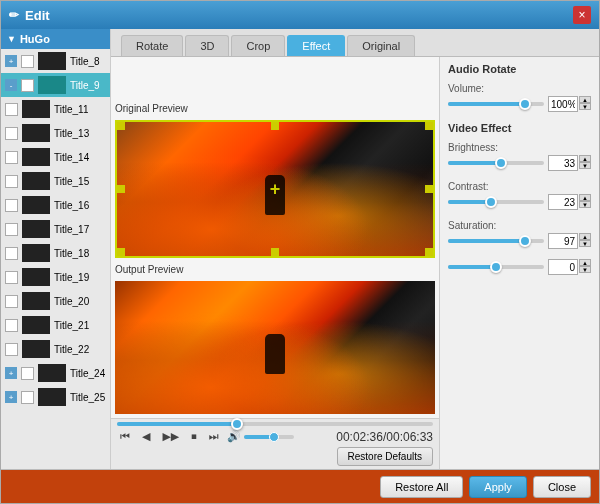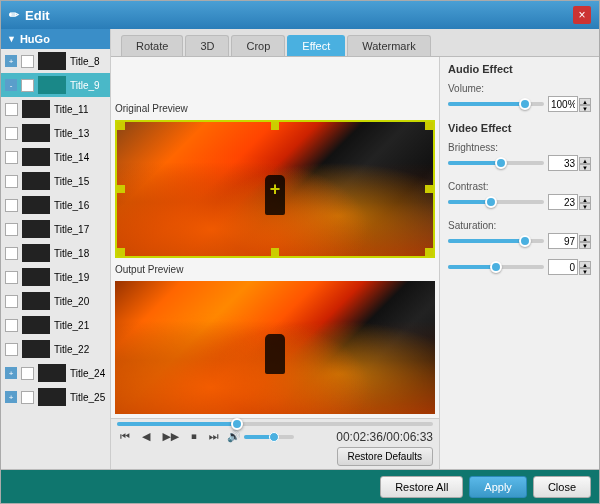--- a/index.html
+++ b/index.html
@@ -79,29 +79,29 @@
 
     
     .right-panel { width: 160px; background: #f0f0f0; border-left: 1px solid #ccc; padding: 6px 8px; display: flex; flex-direction: column; gap: 6px; overflow-y: auto; flex-shrink: 0; }
     .section-title { font-size: 11px; font-weight: bold; color: #333; margin-bottom: 2px; }
     .effect-row { margin-bottom: 4px; }
     .effect-label { font-size: 10px; color: #555; margin-bottom: 2px; }
     .slider-row { display: flex; align-items: center; gap: 4px; }
     .slider-track { flex: 1; height: 4px; background: #ccc; border-radius: 2px; position: relative; }
     .slider-fill { height: 4px; border-radius: 2px; background: #4ab0e0; }
     .slider-thumb { width: 12px; height: 12px; background: #4ab0e0; border-radius: 50%; position: absolute; top: -4px; transform: translateX(-50%); border: 2px solid white; box-shadow: 0 1px 2px rgba(0,0,0,0.3); }
-    .slider-value { display: flex; align-items: flex-end; gap: 1px; }
+    .slider-value { display: flex; align-items: flex-start; gap: 1px; }
     .value-input { width: 30px; height: 16px; border: 1px solid #aaa; text-align: right; font-size: 10px; padding: 0 2px; background: white; }
     .spin-btns { display: flex; flex-direction: column; }
     .spin-btn { width: 12px; height: 7px; background: #ddd; border: 1px solid #aaa; font-size: 6px; cursor: pointer; display: flex; align-items: center; justify-content: center; line-height: 1; padding: 0; }
     .checkbox-row { display: flex; align-items: center; gap: 4px; font-size: 10px; color: #555; }
     .checkbox-input { width: 12px; height: 12px; }
 
     
-    .bottom-bar { background: #0f766e; border-top: 1px solid #bbb; height: 34px; display: flex; align-items: center; justify-content: flex-end; padding: 0 8px; gap: 6px; flex-shrink: 0; }
+    .bottom-bar { background: #c2410c; border-top: 1px solid #bbb; height: 34px; display: flex; align-items: center; justify-content: flex-end; padding: 0 8px; gap: 6px; flex-shrink: 0; }
     .bottom-btn { padding: 4px 14px; background: linear-gradient(to bottom, #f8f8f8, #e0e0e0); border: 1px solid #aaa; border-radius: 3px; cursor: pointer; font-size: 11px; }
     .bottom-btn.primary { background: linear-gradient(to bottom, #5ab8e8, #3a98c8); color: white; border-color: #2a88b8; }
 
     
     .flame-overlay { position: absolute; inset: 0; background: 
       radial-gradient(ellipse at 30% 80%, rgba(255,100,0,0.8) 0%, transparent 50%),
       radial-gradient(ellipse at 70% 70%, rgba(255,160,0,0.6) 0%, transparent 40%),
       radial-gradient(ellipse at 50% 90%, rgba(200,50,0,0.7) 0%, transparent 45%),
       linear-gradient(to top, rgba(180,60,0,0.9) 0%, rgba(100,30,0,0.4) 40%, transparent 70%); }
     .figure-silhouette { position: absolute; bottom: 30%; left: 50%; transform: translateX(-50%); width: 20px; height: 40px; background: rgba(0,0,0,0.8); border-radius: 5px 5px 2px 2px; }
@@ -209,21 +209,21 @@
       </div>
     </div>
 
     <div class="main-panel">
 
       <div class="tabs">
         <div class="tab"><span>Rotate</span></div>
         <div class="tab"><span>3D</span></div>
         <div class="tab"><span>Crop</span></div>
         <div class="tab active"><span>Effect</span></div>
-        <div class="tab"><span>Watermark</span></div>
+        <div class="tab"><span>Original</span></div>
       </div>
 
       <div class="edit-area">
 
         <div style="flex:1; display:flex; flex-direction:column; overflow:hidden;margin-top:40px;">
           <div class="preview-area">
             <div class="preview-label">Original Preview</div>
             <div class="original-preview">
               <div class="preview-image">
                 <div class="flame-overlay"></div>
@@ -271,21 +271,21 @@
               </div>
               <span class="time-display">00:02:36/00:06:33</span>
             </div>
             <div class="apply-row">
               <button class="apply-btn">Restore Defaults</button>
             </div>
           </div>
         </div>
 
         <div class="right-panel">
-          <div class="section-title">Audio Effect</div>
+          <div class="section-title">Audio Rotate</div>
 
           <div class="effect-row">
             <div class="effect-label">Volume:</div>
             <div class="slider-row">
               <div class="slider-track">
                 <div class="slider-fill" style="width:80%;"></div>
                 <div class="slider-thumb" style="left:80%;"></div>
               </div>
               <div class="slider-value">
                 <input class="value-input" value="100%" readonly="" style="">

